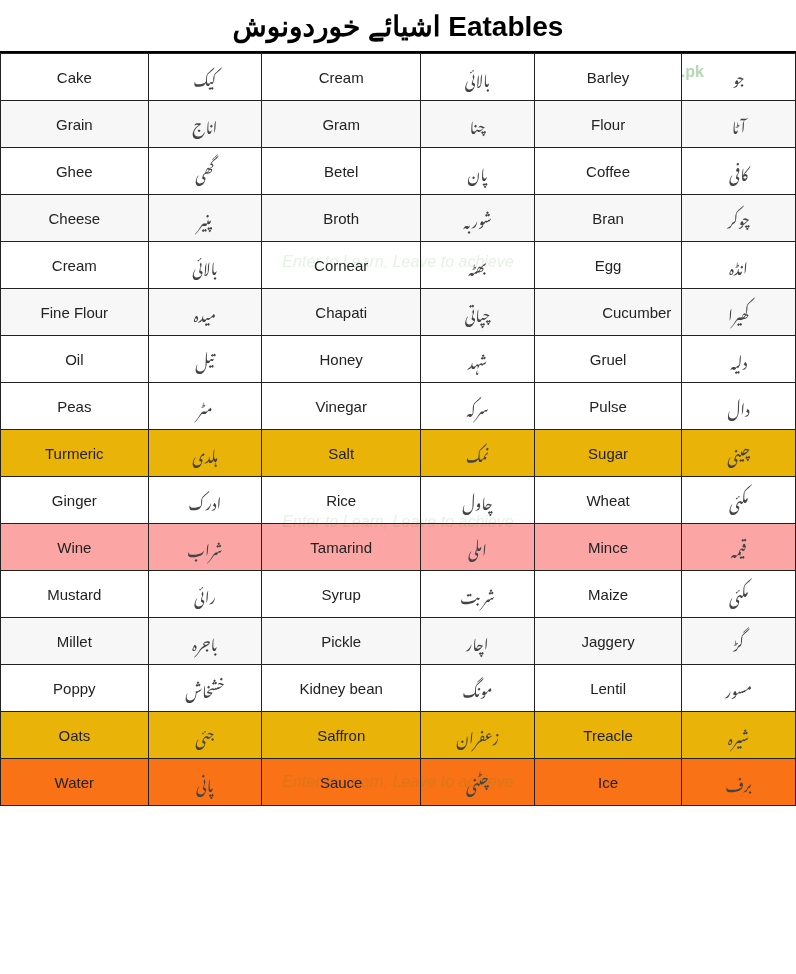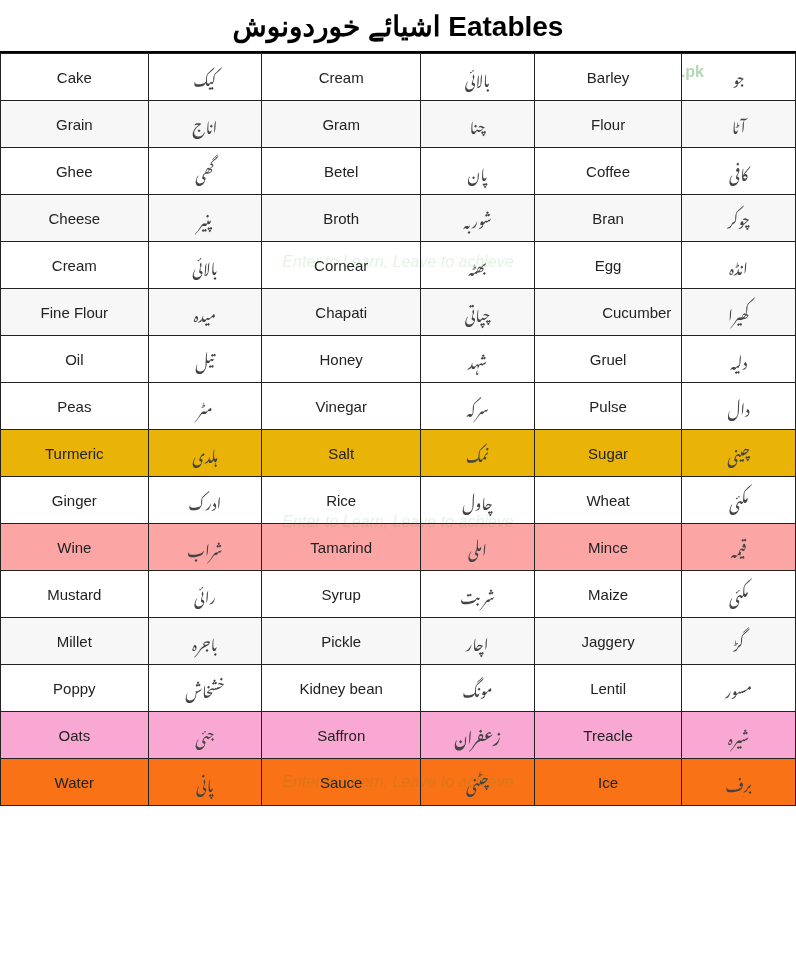--- a/index.html
+++ b/index.html
@@ -183,25 +183,25 @@
           <td class="ur" style="width: 10%;">گڑ</td>
         </tr>
         <tr style="background: rgb(255, 255, 255);">
           <td class="en" style="width: 13%;">Poppy</td>
           <td class="ur" style="width: 10%; margin-left: 27px;">خشخاش</td>
           <td class="en" style="width: 14%;">Kidney bean</td>
           <td class="ur" style="width: 10%;">مونگ</td>
           <td class="en" style="width: 13%;">Lentil</td>
           <td class="ur" style="width: 10%;">مسور</td>
         </tr>
-        <tr style="background: #f9a8d4; padding-left: 46px;">
+        <tr style="background: #eab308; padding-left: 46px;">
           <td class="en" style="width: 13%;">Oats</td>
           <td class="ur" style="width: 10%;">جئی</td>
           <td class="en" style="width: 14%;">Saffron</td>
-          <td class="ur" style="width: 10%; font-weight: bold;">زعفران</td>
+          <td class="ur" style="width: 10%;">زعفران</td>
           <td class="en" style="width: 13%;">Treacle</td>
           <td class="ur" style="width: 10%;">شیرہ</td>
         </tr>
         <tr style="background: #f97316;">
           <td class="en" style="width: 13%;">Water</td>
           <td class="ur" style="width: 10%;">پانی</td>
           <td class="en" style="width: 14%;">Sauce</td>
           <td class="ur" style="width: 10%;">چٹنی</td>
           <td class="en" style="width: 13%;">Ice</td>
           <td class="ur" style="width: 10%;">برف</td>

